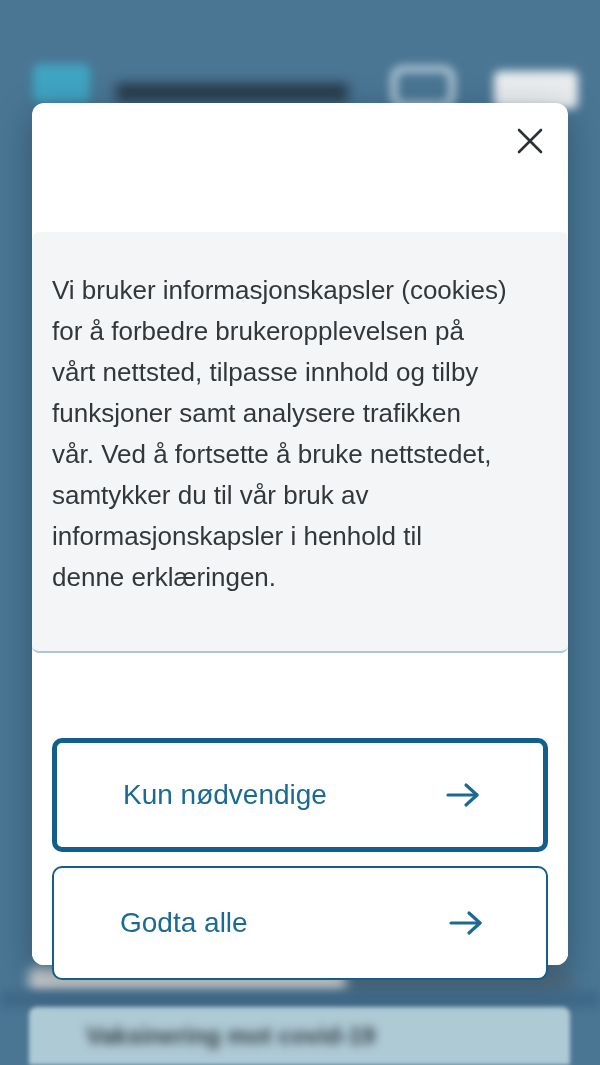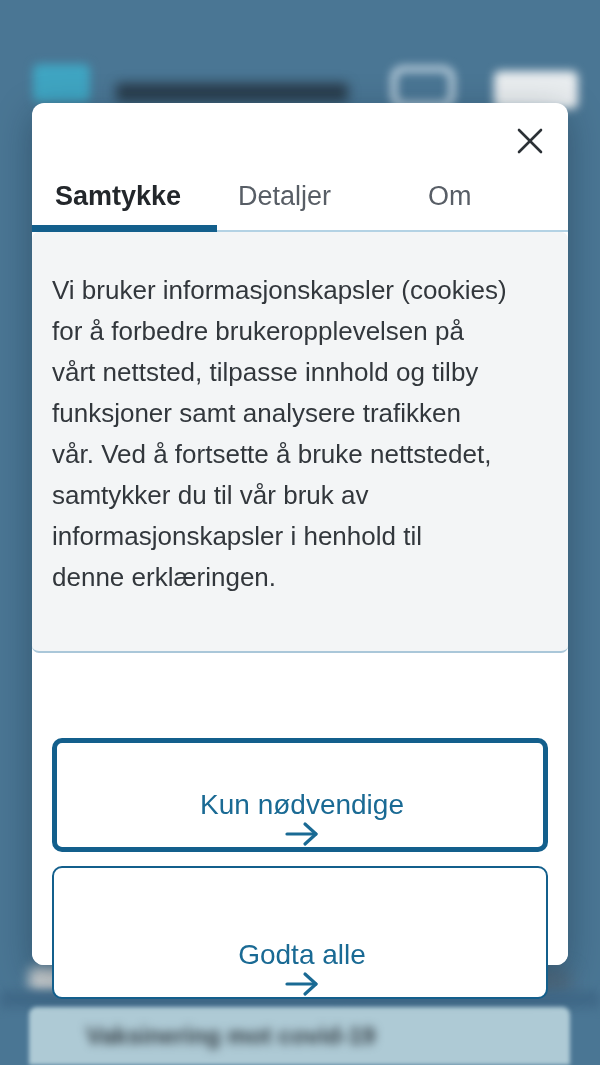--- a/index.html
+++ b/index.html
@@ -49,26 +49,26 @@
   .body-text{
     position:absolute;left:20px;top:38px;width:498px;
     font-size:26px;line-height:41px;color:#32373c;
     white-space:pre-line;margin:0;
   }
 
   .actions{left:0;top:552px;width:536px;height:310px;background:#ffffff;border-radius:0 0 12px 12px;}
   .action-btn{
     position:absolute;left:20px;width:496px;box-sizing:border-box;
     background:#ffffff;border-radius:10px;cursor:pointer;
-    display:flex;align-items:center;justify-content:flex-end;
-    padding:0 62px 0 66px;font-family:inherit;flex-direction:column;
+    display:flex;align-items:center;justify-content:space-between;
+    padding:0 62px 0 66px;font-family:inherit;
   }
   .action-btn .label{font-size:28px;color:#1a6a94;}
   .btn-primary{top:83px;height:114px;border:5px solid #135f8c;}
-  .btn-secondary{top:211px;height:133px;border:2px solid #135f8c;}
+  .btn-secondary{top:211px;height:114px;border:2px solid #135f8c;}
 
   .arrow-icon{width:36px;height:26px;flex:0 0 auto;}
   .arrow-icon line,.arrow-icon polyline{stroke:#1a6a94;stroke-width:3.2;fill:none;stroke-linecap:round;stroke-linejoin:round;}
   .close-icon line{stroke:#2c3136;stroke-width:2.6;stroke-linecap:round;}
 </style>
 </head>
 <body>
 
 <div class="bg-el bg-logo"></div>
 <div class="bg-el bg-header-text"></div>
@@ -82,26 +82,20 @@
 
 <div class="abs dialog">
 
   <button class="abs close-btn" aria-label="close">
     <svg class="close-icon" width="30" height="30" viewBox="0 0 30 30">
       <line x1="4" y1="4" x2="26" y2="26"></line>
       <line x1="26" y1="4" x2="4" y2="26"></line>
     </svg>
   </button>
 
-  <div class="abs tabs-row">
-    <button class="tab tab-1 active">Samtykke</button>
-    <button class="tab tab-2">Detaljer</button>
-    <button class="tab tab-3">Om</button>
-    <div class="abs tab-indicator"></div>
-  </div>
 
   <div class="abs dialog-body">
     <p class="body-text">Vi bruker informasjonskapsler (cookies)
 for å forbedre brukeropplevelsen på
 vårt nettsted, tilpasse innhold og tilby
 funksjoner samt analysere trafikken
 vår. Ved å fortsette å bruke nettstedet,
 samtykker du til vår bruk av
 informasjonskapsler i henhold til
 denne erklæringen.</p>

